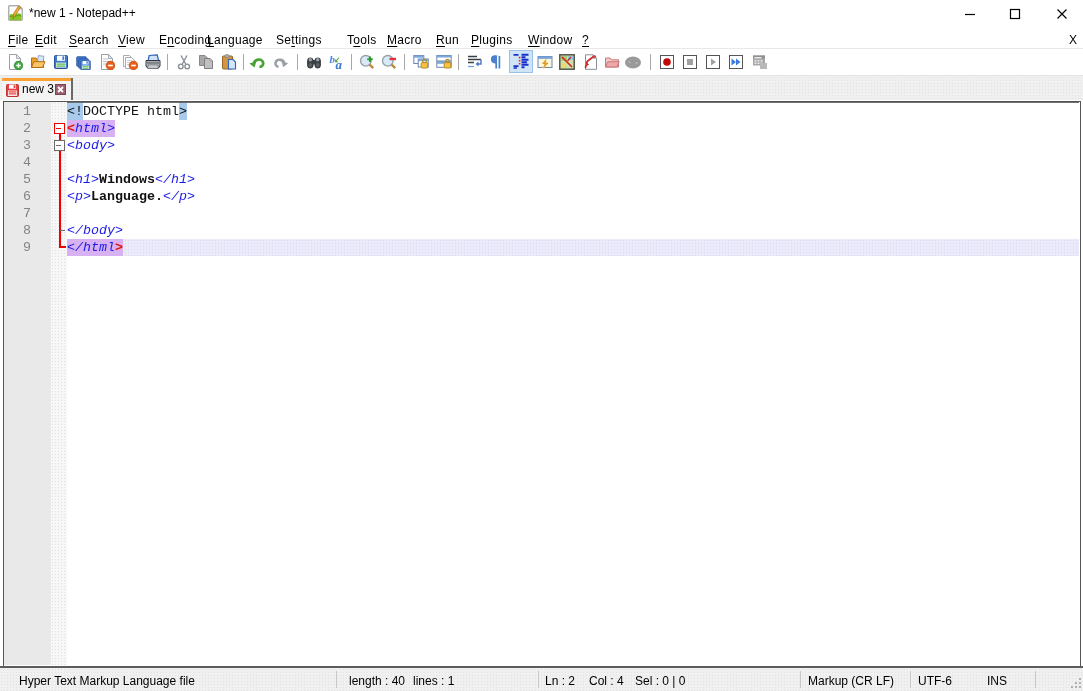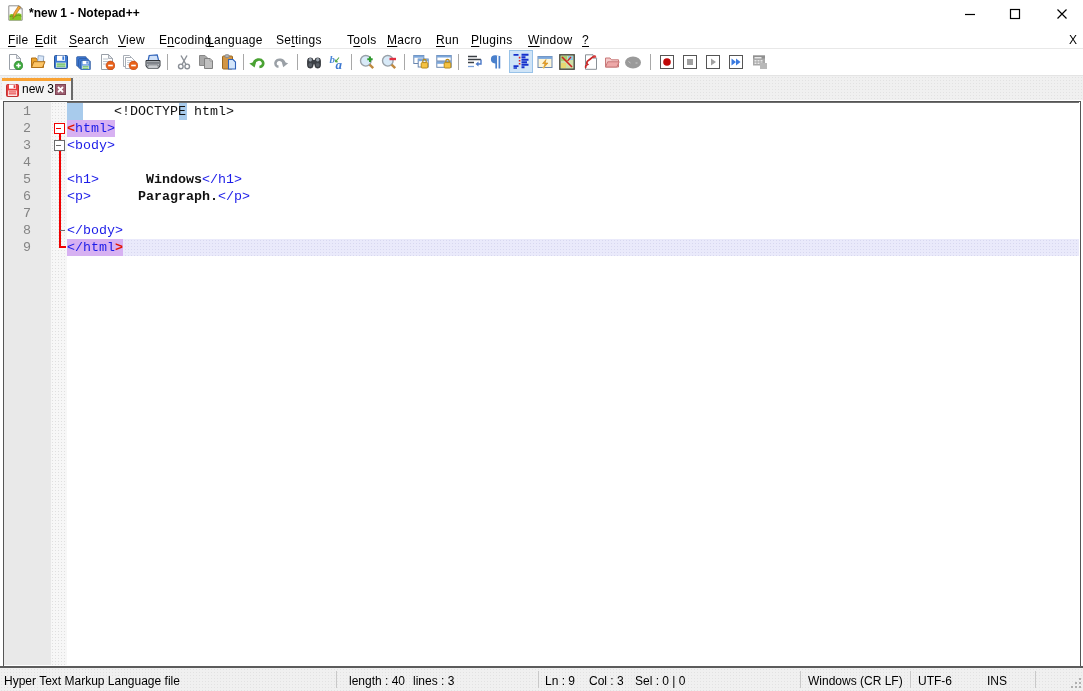--- a/index.html
+++ b/index.html
@@ -1,32 +1,32 @@
 <!DOCTYPE html>
 <html><head>
 <meta charset="utf-8">
 <style>
   html,body{margin:0;padding:0;}
   body{width:1083px;height:691px;position:relative;overflow:hidden;background:#ffffff;
        font-family:"Liberation Sans",sans-serif;-webkit-font-smoothing:antialiased;}
   .abs{position:absolute;}
   
-  #title{left:29px;top:6px;font-size:12px;color:#000;font-weight:bold;}
+  #title{left:29px;top:6px;font-size:12px;color:#000;}
   
   .menu{top:33px;font-size:12px;color:#000;letter-spacing:0.3px;}
   .menu u{text-decoration-thickness:1px;text-underline-offset:2px;}
   
   .sep{width:1px;height:16px;background:#a8a8a8;top:54px;}
   .ico{top:54px;width:16px;height:16px;}
   
   #tabbar{left:0;top:76px;width:1083px;height:24px;background:#f0f0f0;background-image:radial-gradient(#e2e2e2 0.6px,transparent 0.7px);background-size:3px 3px;}
   
   #editor{left:3px;top:101px;width:1076px;height:565px;border:1px solid #555;background:#fff;}
   .cl{font-family:"Liberation Mono",monospace;font-size:13.333px;line-height:17px;white-space:pre;}
-  .b{color:#1c1ce8;} .r{color:#e41400;font-weight:bold;} .k{color:#111;padding-left:47px;}
+  .b{color:#1c1ce8;font-style:italic;} .r{color:#e41400;font-weight:bold;} .k{color:#111;}
   .num{font-family:"Liberation Mono",monospace;font-size:13.333px;line-height:17px;color:#848484;text-align:right;}
   
   #status{left:0;top:668px;width:1083px;height:23px;background:#f0f0f0;background-image:radial-gradient(#e2e2e2 0.6px,transparent 0.7px);background-size:3px 3px;}
   .st{top:674px;font-size:12px;color:#000;}
   .ssep{width:1px;height:17px;background:#c9c9c9;top:671px;}
 </style>
 </head>
 <body>
 
 <svg class="abs" style="left:8px;top:5px" width="15" height="16" viewBox="0 0 15 16">
@@ -328,34 +328,34 @@
 <div class="abs" style="left:54px;top:123px;width:11px;height:11px;background:#fff;border:1.5px solid #f00000;box-sizing:border-box"></div>
 <div class="abs" style="left:56px;top:127.5px;width:5px;height:1.5px;background:#f00000"></div>
 <div class="abs" style="left:54px;top:140px;width:11px;height:11px;background:#fff;border:1.5px solid #6a6a6a;box-sizing:border-box"></div>
 <div class="abs" style="left:56px;top:144.5px;width:5px;height:1.5px;background:#6a6a6a"></div>
 
 <div class="abs cl" style="left:67px;top:103px"><span class="k">&lt;!DOCTYPE html&gt;</span>
 <span class="r">&lt;</span><span class="b">html&gt;</span>
 <span class="b">&lt;body&gt;</span>
 
 <span class="b">&lt;h1&gt;</span><b class="k">Windows</b><span class="b">&lt;/h1&gt;</span>
-<span class="b">&lt;p&gt;</span><b class="k">Paragraph.</b><span class="b">&lt;/p&gt;</span>
+<span class="b">&lt;p&gt;</span><b class="k">Language.</b><span class="b">&lt;/p&gt;</span>
 
 <span class="b">&lt;/body&gt;</span>
 <span class="b">&lt;/html</span><span class="r">&gt;</span></div>
 
 <div class="abs" style="left:0;top:666px;width:1083px;height:2px;background:#5c5c5c"></div>
 <div class="abs" id="status"></div>
-<div class="abs st" style="left:4px">Hyper Text Markup Language file</div>
+<div class="abs st" style="left:19px">Hyper Text Markup Language file</div>
 <div class="abs st" style="left:349px">length : 40</div>
-<div class="abs st" style="left:413px">lines : 3</div>
-<div class="abs st" style="left:545px">Ln : 9</div>
-<div class="abs st" style="left:589px">Col : 3</div>
+<div class="abs st" style="left:413px">lines : 1</div>
+<div class="abs st" style="left:545px">Ln : 2</div>
+<div class="abs st" style="left:589px">Col : 4</div>
 <div class="abs st" style="left:635px">Sel : 0 | 0</div>
-<div class="abs st" style="left:808px">Windows (CR LF)</div>
+<div class="abs st" style="left:808px">Markup (CR LF)</div>
 <div class="abs st" style="left:918px">UTF-6</div>
 <div class="abs st" style="left:987px">INS</div>
 <div class="abs ssep" style="left:336px"></div>
 <div class="abs ssep" style="left:538px"></div>
 <div class="abs ssep" style="left:800px"></div>
 <div class="abs ssep" style="left:910px"></div>
 <div class="abs ssep" style="left:1035px"></div>
 <svg class="abs" style="left:1070px;top:677px" width="12" height="12" viewBox="0 0 12 12">
   <g fill="#b0b0b0">
       <rect x="9" y="9" width="2" height="2"></rect>

